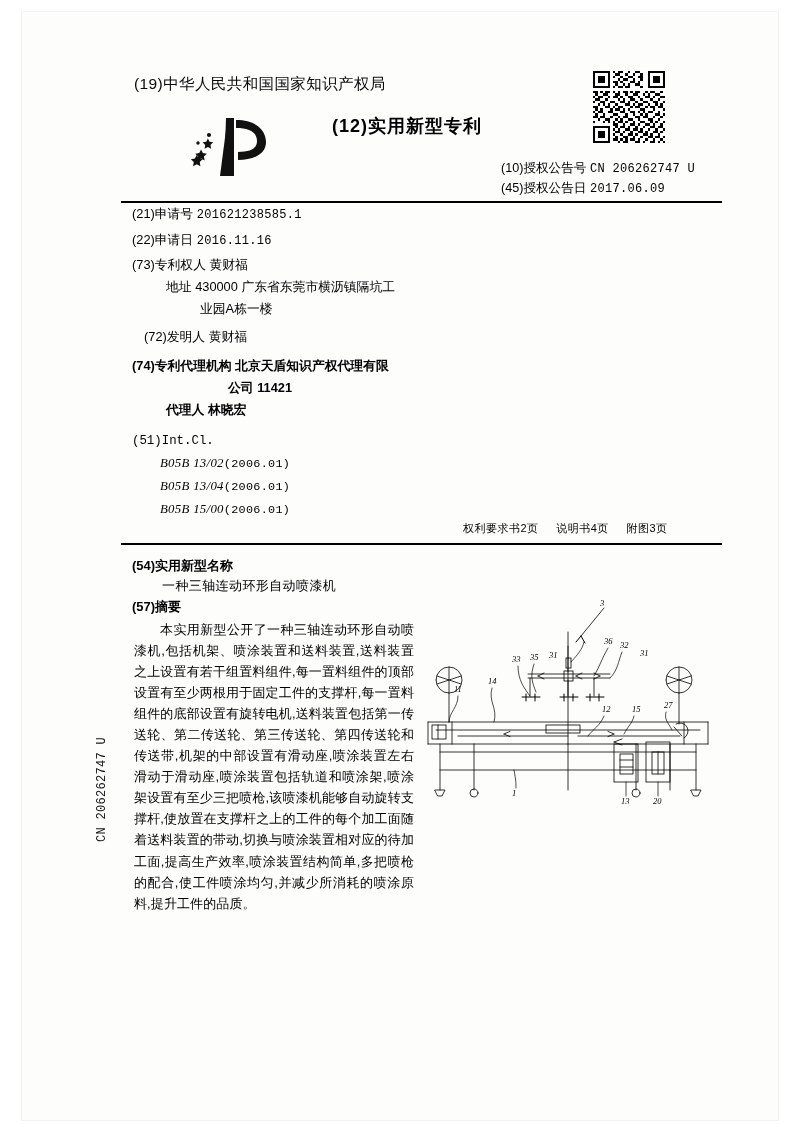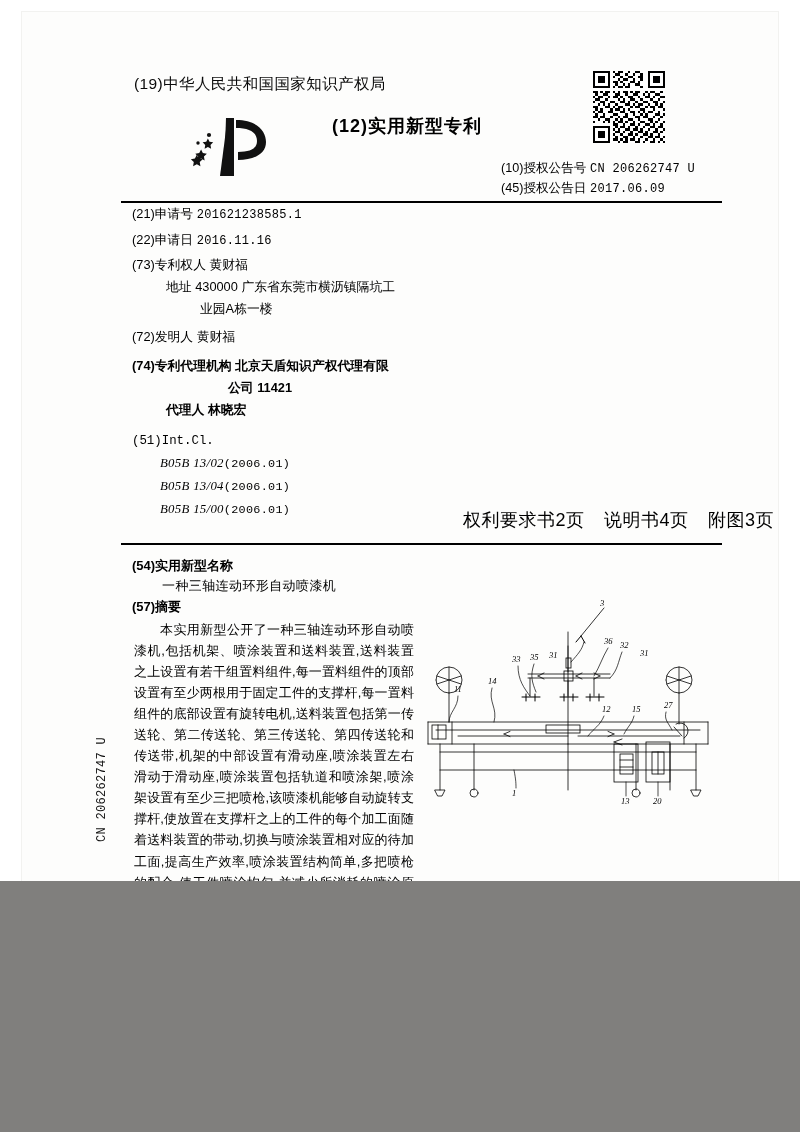--- a/index.html
+++ b/index.html
@@ -6,21 +6,21 @@
     margin: 0;
     padding: 0;
     background: #807f7d;
   }
   body {
     font-family: "Liberation Sans", sans-serif;
   }
   .page {
     position: relative;
     width: 800px;
-    height: 881px;
+    height: 1132px;
     background: #ffffff;
     margin: 0 auto;
     overflow: hidden;
     color: #000;
   }
   .sheet {
     position: absolute;
     left: 22px;
     top: 12px;
     width: 756px;
@@ -170,22 +170,22 @@
   .ipc-item .yr {
     font-family: "Liberation Mono", monospace;
     font-style: normal;
     font-size: 11.8px;
   }
 
   
   .page-counts {
     position: absolute;
     left: 441px;
-    top: 496px;
-    font-size: 18px;
+    top: 509px;
+    font-size: 11px;
     white-space: nowrap;
     letter-spacing: 0.5px;
   }
   .page-counts span { margin-right: 14px; }
 
   
   .sec-title-code {
     position: absolute;
     left: 110px;
     top: 545px;
@@ -512,21 +512,21 @@
       <div class="bib-row">
         <span class="bib-code">(73)专利权人</span>
         <span>黄财福</span>
         <span class="bib-sub">
           <span>地址</span>
           <span>430000  广东省东莞市横沥镇隔坑工</span>
         </span>
         <span class="bib-sub2">业园A栋一楼</span>
       </div>
 
-      <div class="bib-row" style="margin-top:16px;">
+      <div class="bib-row" style="margin-top:16px;margin-left:12px;">
         <span class="bib-code">(72)发明人</span>
         <span>黄财福</span>
       </div>
 
       <div class="bib-row" style="margin-top:16px;font-weight:bold;">
         <span class="bib-code">(74)专利代理机构</span>
         <span>北京天盾知识产权代理有限</span>
         <span class="bib-sub-ind">公司  11421</span>
         <span class="bib-sub">
           <span>代理人</span>

